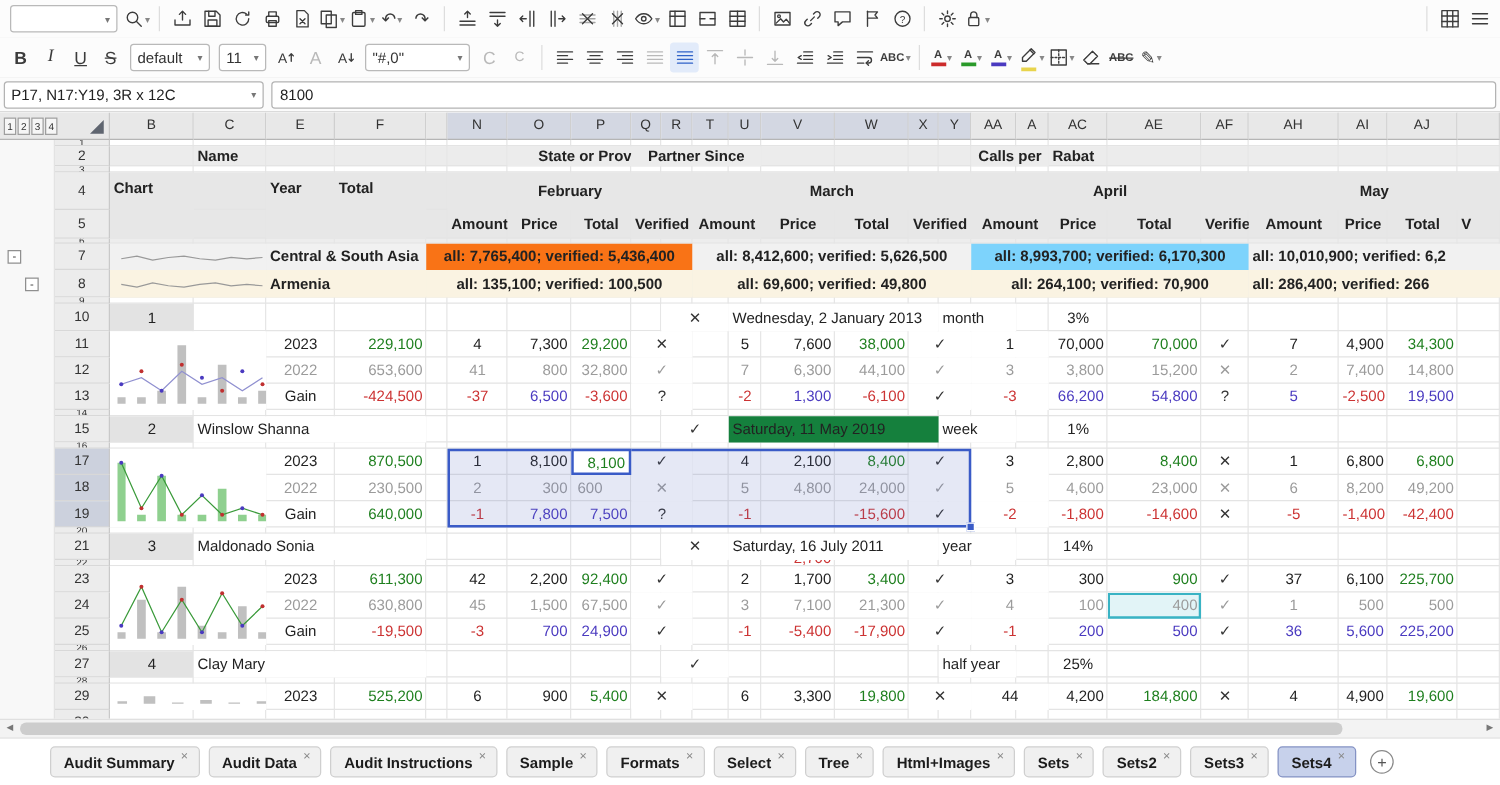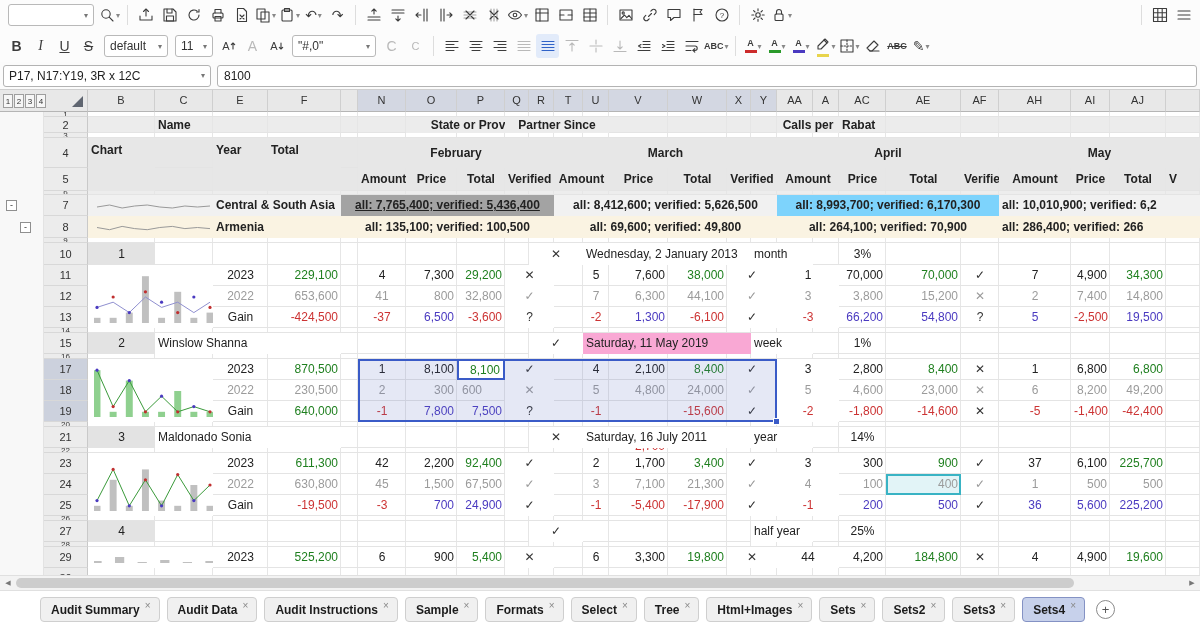--- a/index.html
+++ b/index.html
@@ -681,21 +681,21 @@
       <div class="cell b al-c" style="left: 886px; top: 78px; width: 75px; height: 23px; line-height: 23px;">Total</div>
       <div class="cell b al-c" style="left: 961px; top: 78px; width: 38px; height: 23px; line-height: 23px;">Verified</div>
       <div class="cell b al-c" style="left: 999px; top: 78px; width: 72px; height: 23px; line-height: 23px;">Amount</div>
       <div class="cell b al-c" style="left: 1071px; top: 78px; width: 39px; height: 23px; line-height: 23px;">Price</div>
       <div class="cell b al-c" style="left: 1110px; top: 78px; width: 56px; height: 23px; line-height: 23px;">Total</div>
       <div class="cell b al-l" style="left: 1166px; top: 78px; width: 34px; height: 23px; line-height: 23px;">V</div>
       <div class="cell al-l" style="left: 88px; top: 105px; width: 125px; height: 21px; line-height: 21px; background: rgb(241, 241, 241);"><svg width="119" height="15" style="margin: 3px;">
           <polyline points="3,9 15.555555555555555,7 28.11111111111111,10 40.666666666666664,8 53.22222222222222,7 65.77777777777777,9 78.33333333333333,10 90.88888888888889,8 103.44444444444444,9 116,8" fill="none" stroke="#999999" stroke-width="1"></polyline>
         </svg></div>
       <div class="cell b al-l" style="left: 213px; top: 105px; width: 128px; height: 21px; line-height: 21px; background: rgb(241, 241, 241);">Central &amp; South Asia</div>
-      <div class="cell b al-c" style="left: 341px; top: 105px; width: 213px; height: 21px; line-height: 21px; background: #a3a3a3; text-decoration: underline;">all: 7,765,400; verified: 5,436,400</div>
+      <div class="cell b al-c" style="left: 341px; top: 105px; width: 213px; height: 21px; line-height: 21px; background: #f97316;">all: 7,765,400; verified: 5,436,400</div>
       <div class="cell b al-c" style="left: 554px; top: 105px; width: 223px; height: 21px; line-height: 21px; background: rgb(241, 241, 241);">all: 8,412,600; verified: 5,626,500</div>
       <div class="cell b al-c" style="left: 777px; top: 105px; width: 222px; height: 21px; line-height: 21px; background: #7dd3fc;">all: 8,993,700; verified: 6,170,300</div>
       <div class="cell b al-l" style="left: 999px; top: 105px; width: 201px; height: 21px; line-height: 21px; background: rgb(241, 241, 241);">all: 10,010,900; verified: 6,2</div>
       <div class="cell al-l" style="left: 88px; top: 126px; width: 125px; height: 22px; line-height: 22px; background: rgb(250, 243, 226);"><svg width="119" height="16" style="margin: 3px;">
           <polyline points="3,8.5 15.555555555555555,10.7 28.11111111111111,7.4 40.666666666666664,9.6 53.22222222222222,10.7 65.77777777777777,8.5 78.33333333333333,7.4 90.88888888888889,9.6 103.44444444444444,8.5 116,9.6" fill="none" stroke="#999999" stroke-width="1"></polyline>
         </svg></div>
       <div class="cell b al-l" style="left: 213px; top: 126px; width: 128px; height: 22px; line-height: 22px; background: rgb(250, 243, 226);">Armenia</div>
       <div class="cell b al-c" style="left: 341px; top: 126px; width: 213px; height: 22px; line-height: 22px; background: rgb(250, 243, 226);">all: 135,100; verified: 100,500</div>
       <div class="cell b al-c" style="left: 554px; top: 126px; width: 223px; height: 22px; line-height: 22px; background: rgb(250, 243, 226);">all: 69,600; verified: 49,800</div>
       <div class="cell b al-c" style="left: 777px; top: 126px; width: 222px; height: 22px; line-height: 22px; background: rgb(250, 243, 226);">all: 264,100; verified: 70,900</div>
@@ -771,21 +771,21 @@
       <div class="cell r al-c" style="left: 777px; top: 217px; width: 62px; height: 21px; line-height: 21px; background: rgb(255, 255, 255);">-3</div>
       <div class="cell bl al-r" style="left: 839px; top: 217px; width: 47px; height: 21px; line-height: 21px;">66,200</div>
       <div class="cell bl al-r" style="left: 886px; top: 217px; width: 75px; height: 21px; line-height: 21px;">54,800</div>
       <div class="cell mk dk al-c" style="left: 961px; top: 217px; width: 38px; height: 21px; line-height: 21px;">?</div>
       <div class="cell bl al-c" style="left: 999px; top: 217px; width: 72px; height: 21px; line-height: 21px;">5</div>
       <div class="cell r al-r" style="left: 1071px; top: 217px; width: 39px; height: 21px; line-height: 21px;">-2,500</div>
       <div class="cell bl al-r" style="left: 1110px; top: 217px; width: 56px; height: 21px; line-height: 21px;">19,500</div>
       <div class="cell al-c" style="left: 88px; top: 243px; width: 67px; height: 21px; line-height: 21px; background: rgb(227, 227, 227);">2</div>
       <div class="cell al-l" style="left: 155px; top: 243px; width: 186px; height: 21px; line-height: 21px; background: rgb(255, 255, 255);">Winslow Shanna</div>
       <div class="cell mk dk al-c" style="left: 529px; top: 243px; width: 54px; height: 21px; line-height: 21px; background: rgb(255, 255, 255);">✓</div>
-      <div class="cell al-l" style="left: 583px; top: 243px; width: 168px; height: 21px; line-height: 21px; background: #f9a8d4;">Saturday, 11 May 2019</div>
+      <div class="cell al-l" style="left: 583px; top: 243px; width: 168px; height: 21px; line-height: 21px; background: #15803d;">Saturday, 11 May 2019</div>
       <div class="cell al-l" style="left: 751px; top: 243px; width: 62px; height: 21px; line-height: 21px; background: rgb(255, 255, 255);">week</div>
       <div class="cell al-c" style="left: 839px; top: 243px; width: 47px; height: 21px; line-height: 21px;">1%</div>
       <div class="cell al-l" style="left: 88px; top: 269px; width: 125px; height: 63px; line-height: 63px; background: rgb(255, 255, 255);"><svg width="119" height="57" style="margin: 3px;">
           <rect x="-0.46875" y="8.200000000000003" width="6.9375" height="46.8" fill="#8fd08f"></rect>
           <rect x="15.674107142857142" y="49.8" width="6.9375" height="5.200000000000003" fill="#8fd08f"></rect>
           <rect x="31.816964285714285" y="18.6" width="6.9375" height="36.4" fill="#8fd08f"></rect>
           <rect x="47.95982142857143" y="49.8" width="6.9375" height="5.200000000000003" fill="#8fd08f"></rect>
           <rect x="64.10267857142857" y="49.8" width="6.9375" height="5.200000000000003" fill="#8fd08f"></rect>
           <rect x="80.24553571428571" y="29" width="6.9375" height="26" fill="#8fd08f"></rect>
           <rect x="96.38839285714286" y="49.8" width="6.9375" height="5.200000000000003" fill="#8fd08f"></rect>
@@ -921,20 +921,21 @@
       <div class="cell r al-r" style="left: 668px; top: 405px; width: 59px; height: 21px; line-height: 21px;">-17,900</div>
       <div class="cell mk dk al-c" style="left: 727px; top: 405px; width: 50px; height: 21px; line-height: 21px; background: rgb(255, 255, 255);">✓</div>
       <div class="cell r al-c" style="left: 777px; top: 405px; width: 62px; height: 21px; line-height: 21px; background: rgb(255, 255, 255);">-1</div>
       <div class="cell bl al-r" style="left: 839px; top: 405px; width: 47px; height: 21px; line-height: 21px;">200</div>
       <div class="cell bl al-r" style="left: 886px; top: 405px; width: 75px; height: 21px; line-height: 21px;">500</div>
       <div class="cell mk dk al-c" style="left: 961px; top: 405px; width: 38px; height: 21px; line-height: 21px;">✓</div>
       <div class="cell bl al-c" style="left: 999px; top: 405px; width: 72px; height: 21px; line-height: 21px;">36</div>
       <div class="cell bl al-r" style="left: 1071px; top: 405px; width: 39px; height: 21px; line-height: 21px;">5,600</div>
       <div class="cell bl al-r" style="left: 1110px; top: 405px; width: 56px; height: 21px; line-height: 21px;">225,200</div>
       <div class="cell al-c" style="left: 88px; top: 431px; width: 67px; height: 21px; line-height: 21px; background: rgb(227, 227, 227);">4</div>
+      <div class="cell al-l" style="left: 155px; top: 431px; width: 186px; height: 21px; line-height: 21px; background: rgb(255, 255, 255);">Clay Mary</div>
       <div class="cell mk dk al-c" style="left: 529px; top: 431px; width: 54px; height: 21px; line-height: 21px; background: rgb(255, 255, 255);">✓</div>
       <div class="cell al-l" style="left: 751px; top: 431px; width: 62px; height: 21px; line-height: 21px; background: rgb(255, 255, 255);">half year</div>
       <div class="cell al-c" style="left: 839px; top: 431px; width: 47px; height: 21px; line-height: 21px;">25%</div>
       <div class="cell al-l" style="left: 88px; top: 457px; width: 125px; height: 21px; line-height: 21px; background: rgb(255, 255, 255);"><svg width="119" height="15" style="margin: 3px;">
           <rect x="-1.625" y="11" width="9.25" height="2" fill="#c0c0c0"></rect>
           <rect x="20.975" y="7" width="9.25" height="6" fill="#c0c0c0"></rect>
           <rect x="43.575" y="12" width="9.25" height="1" fill="#c0c0c0"></rect>
           <rect x="66.175" y="10" width="9.25" height="3" fill="#c0c0c0"></rect>
           <rect x="88.775" y="12" width="9.25" height="1" fill="#c0c0c0"></rect>
           <rect x="111.375" y="11" width="9.25" height="2" fill="#c0c0c0"></rect>

